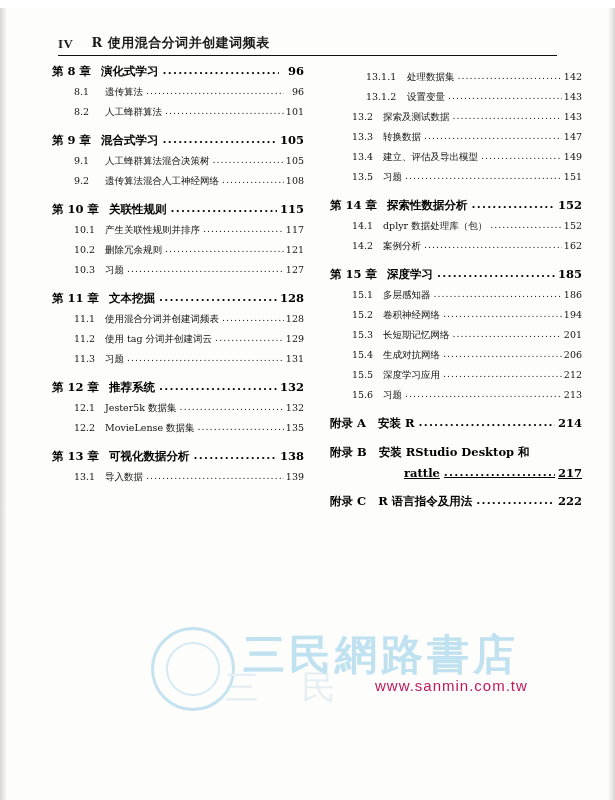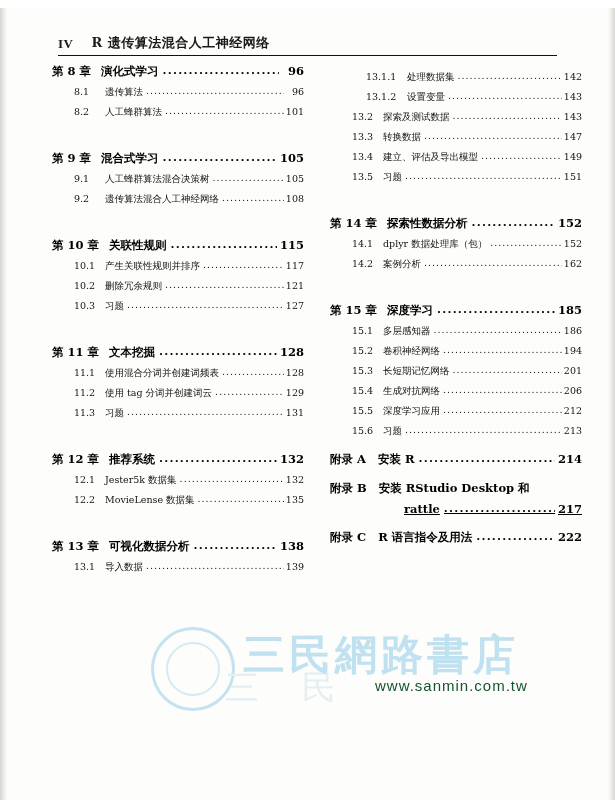--- a/index.html
+++ b/index.html
@@ -70,21 +70,21 @@
     right: 52px;
     display: flex;
     gap: 26px;
   }
   .col {
     width: 252px;
     flex: 0 0 252px;
   }
 
   .chapter {
-    margin-top: 32px;
+    margin-top: 14px;
     display: flex;
     align-items: baseline;
     font-family: "DejaVu Serif", serif;
     font-size: 11.5px;
     font-weight: bold;
     color: #000;
   }
   .chapter:first-child { margin-top: 0; }
   .chapter .num {
     white-space: nowrap;
@@ -231,42 +231,42 @@
     color: #bfe1f0;
     letter-spacing: 4px;
     white-space: nowrap;
   }
   .wm-url {
     position: absolute;
     left: 300px;
     top: 52px;
     font-family: "Liberation Sans", sans-serif;
     font-size: 15px;
-    color: #14532d;
+    color: #be185d;
     letter-spacing: 1px;
   }
   .wm-ghost {
     position: absolute;
     left: 150px;
     top: 40px;
     font-family: "DejaVu Serif", serif;
     font-size: 34px;
     color: #e4eef3;
     letter-spacing: 16px;
     white-space: nowrap;
   }
 </style>
 </head>
 <body>
 
 <div class="page">
 
   <div class="header">
     <span class="folio">IV</span>
-    <span class="running-title">R 遗传算法混合人工神经网络</span>
+    <span class="running-title">R 使用混合分词并创建词频表</span>
   </div>
 
   <div class="columns">
 
     <div class="col" id="col-left">
         <div class="chapter">
           <span class="num">第 8 章</span>
           <span class="title">演化式学习</span>
           <span class="leader">...........................................................................................</span>
           <span class="page-no">96</span>

